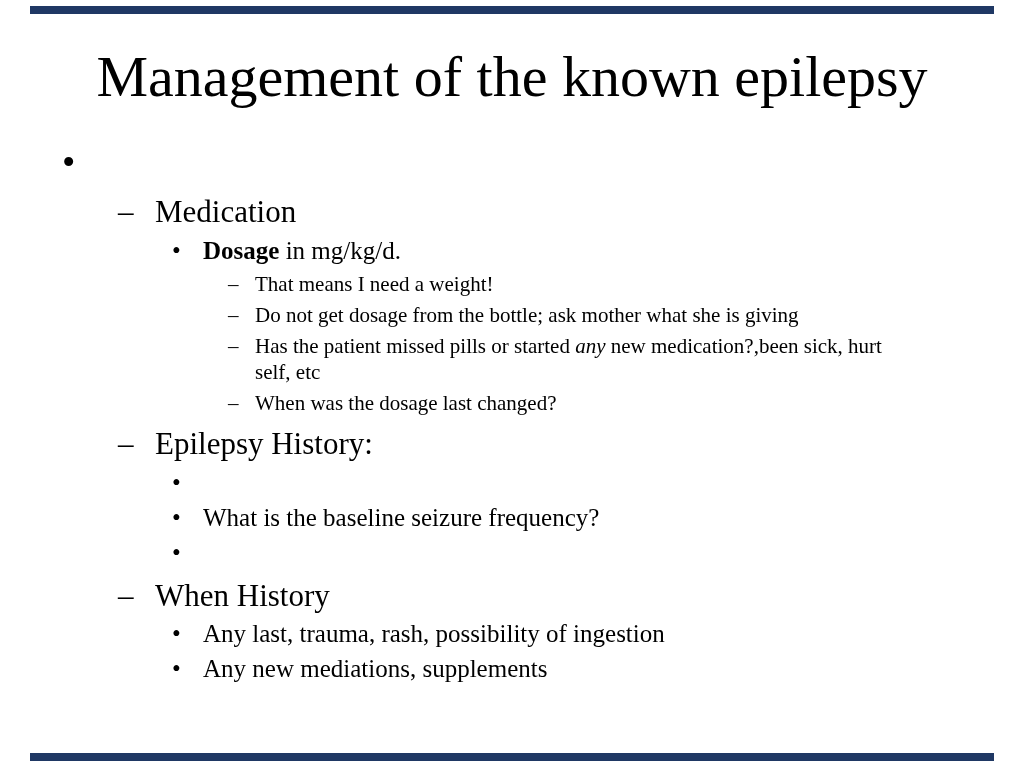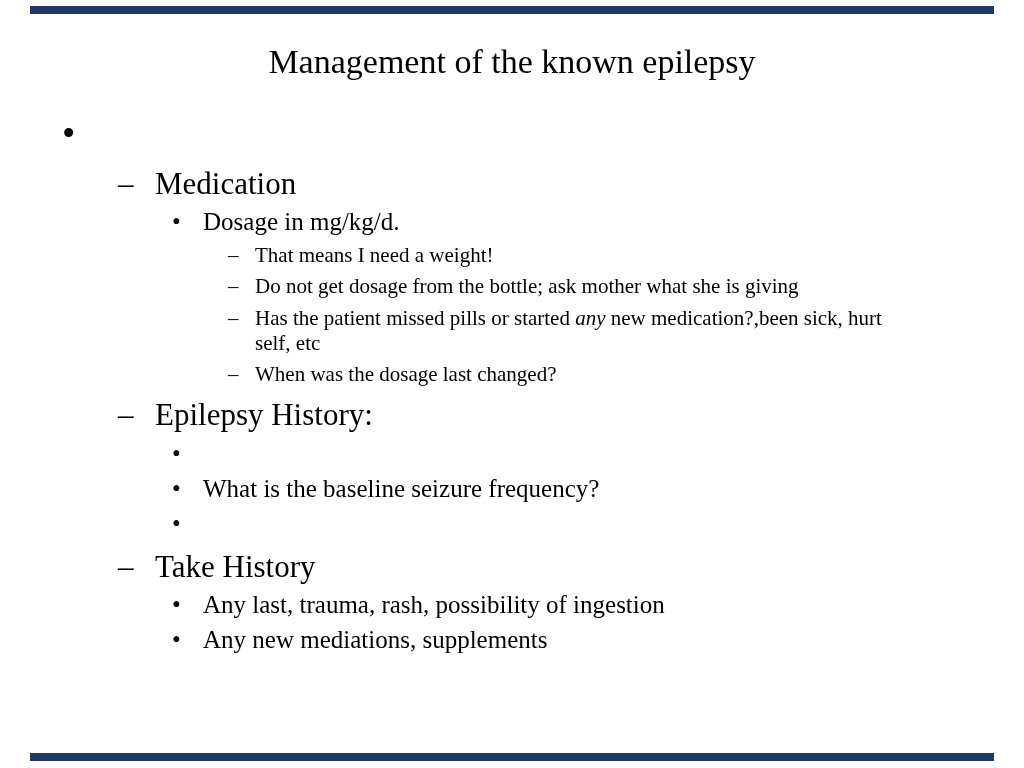--- a/index.html
+++ b/index.html
@@ -21,21 +21,21 @@
     right: 30px;
     height: 8px;
     background: #1F3864;
   }
   .border-bar.top { top: 6px; }
   .border-bar.bottom { bottom: 7px; }
 
   .title {
     margin-top: 42px;
     text-align: center;
-    font-size: 34px;
+    font-size: 58px;
     line-height: 1.20;
     font-weight: 400;
     color: #000000;
   }
   .title-line { white-space: pre-wrap; }
 
   .outline { margin-top: 28px; }
 
   .row {
     display: flex;
@@ -48,21 +48,21 @@
 
   .lvl1 { font-size: 38px; line-height: 1.18; padding-left: 62px;  margin-top: 0;    }
   .lvl1 .marker { width: 48px; }
   .lvl2 { font-size: 31px; line-height: 1.18; padding-left: 118px; margin-top: 10px; }
   .lvl2 .marker { width: 37px; }
   .lvl3 { font-size: 25px; line-height: 1.20; padding-left: 172px; margin-top: 5px;  }
   .lvl3 .marker { width: 31px; }
   .lvl4 { font-size: 21px; line-height: 1.20; padding-left: 228px; margin-top: 6px;  }
   .lvl4 .marker { width: 27px; }
 
-  .txt b { font-weight: 400; }
+  .txt b { font-weight: 700; }
   .txt i { }
 </style>
 </head>
 <body>
 
 <div class="slide" style="background: rgb(255, 255, 255); color: rgb(0, 0, 0);">
 
   <div class="border-bar top" style="background: rgb(31, 56, 100);"></div>
 
   <div class="title">
@@ -106,21 +106,21 @@
       </div>
       <div class="row lvl3">
         <span class="marker">•</span>
         <span class="txt">What is the baseline seizure frequency?</span>
       </div>
       <div class="row lvl3">
         <span class="marker">•</span>
       </div>
       <div class="row lvl2">
         <span class="marker">–</span>
-        <span class="txt">Take History</span>
+        <span class="txt">When History</span>
       </div>
       <div class="row lvl3">
         <span class="marker">•</span>
         <span class="txt">Any last, trauma, rash, possibility of ingestion</span>
       </div>
       <div class="row lvl3">
         <span class="marker">•</span>
         <span class="txt">Any new mediations, supplements</span>
       </div>
     </div>

